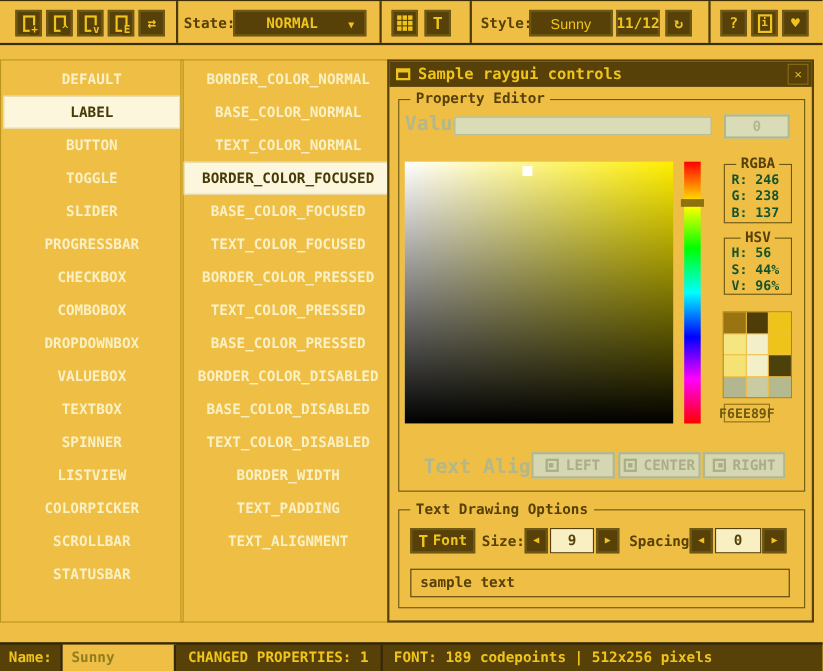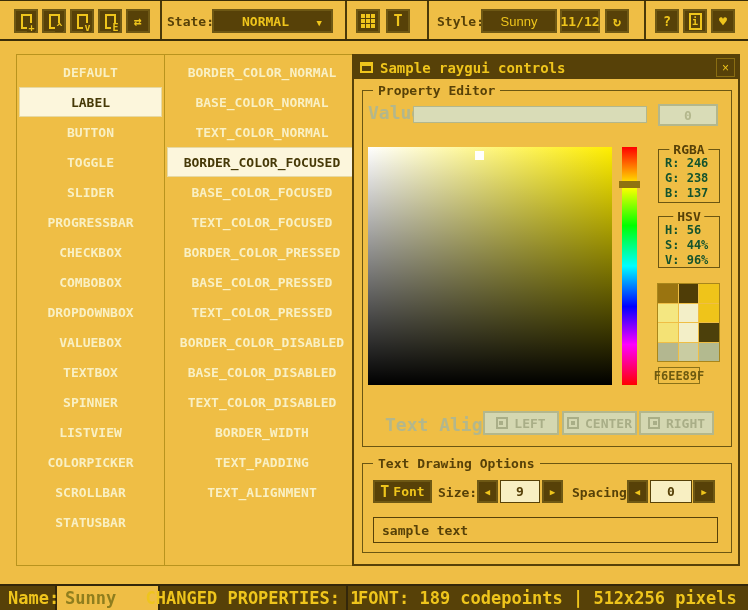--- a/index.html
+++ b/index.html
@@ -42,21 +42,21 @@
   .darkbox {
     position:absolute; top:8px; height:24px; background:#574108; border:2px solid #6E5814;
     color:#EFC51C; display:flex; align-items:center; justify-content:center; font-size:13px;
   }
   .info-icon { width:13px; height:17px; border:2px solid #EFC51C; display:flex;
                align-items:center; justify-content:center; font-size:10px; }
   
   .listview {
     position:absolute; top:54px; height:512px; border:1px solid #B9941E; padding-top:2px;
   }
-  .lv-left  { left:16px;  width:149px; }
+  .lv-left  { left:0;  width:167px; }
   .lv-mid   { left:164px; width:196px; }
   .lv-item {
     height:30px; margin:0 2px; display:flex; align-items:center; justify-content:center;
     color:#F9F0C4; font-size:13px; cursor:pointer; white-space:nowrap;
   }
   .lv-item.selected { background:#FCF6DC; color:#463907; border:1px solid #E6D9A4; }
   
   .window {
     position:absolute; left:352px; top:54px; width:388px; height:512px;
     border:2px solid #574108; background:#EFBE45;padding-left:29px;
@@ -137,21 +137,21 @@
   }
   .textbox {
     position:absolute; left:19px; top:461px; width:345px; height:26px;
     border:1px solid #574108; color:#574108; font-size:13px;
     display:flex; align-items:center; padding-left:8px; cursor:text;
   }
   
   .status { position:absolute; left:0; top:584px; width:748px; height:26px;
             background:#574108; border-top:2px solid #33270A; }
   .sseg { position:absolute; top:0; bottom:0; border-right:2px solid #33270A;
-          display:flex; align-items:center; color:#EFC51C; font-size:17px; white-space:nowrap; }
+          display:flex; align-items:center; color:#EFC51C; font-size:13px; white-space:nowrap; }
   .sseg.name   { left:0; width:57px; padding-left:8px; }
   .sseg.sname  { left:57px; width:103px; background:#EFBE45; color:#8F7E1E; padding-left:8px; cursor:text; }
   .sseg.chg    { left:160px; width:188px; justify-content:center; }
   .sseg.finfo  { left:348px; right:0; padding-left:10px; border-right:none; }
 </style>
 </head>
 <body>
 
 <div class="app">
 
@@ -274,23 +274,23 @@
       <div class="lv-item">TEXT_COLOR_NORMAL</div>
 
       <div class="lv-item selected">BORDER_COLOR_FOCUSED</div>
 
       <div class="lv-item">BASE_COLOR_FOCUSED</div>
 
       <div class="lv-item">TEXT_COLOR_FOCUSED</div>
 
       <div class="lv-item">BORDER_COLOR_PRESSED</div>
 
+      <div class="lv-item">TEXT_COLOR_PRESSED</div>
+
       <div class="lv-item">BASE_COLOR_PRESSED</div>
-
-      <div class="lv-item">TEXT_COLOR_PRESSED</div>
 
       <div class="lv-item">BORDER_COLOR_DISABLED</div>
 
       <div class="lv-item">BASE_COLOR_DISABLED</div>
 
       <div class="lv-item">TEXT_COLOR_DISABLED</div>
 
       <div class="lv-item">BORDER_WIDTH</div>
 
       <div class="lv-item">TEXT_PADDING</div>

